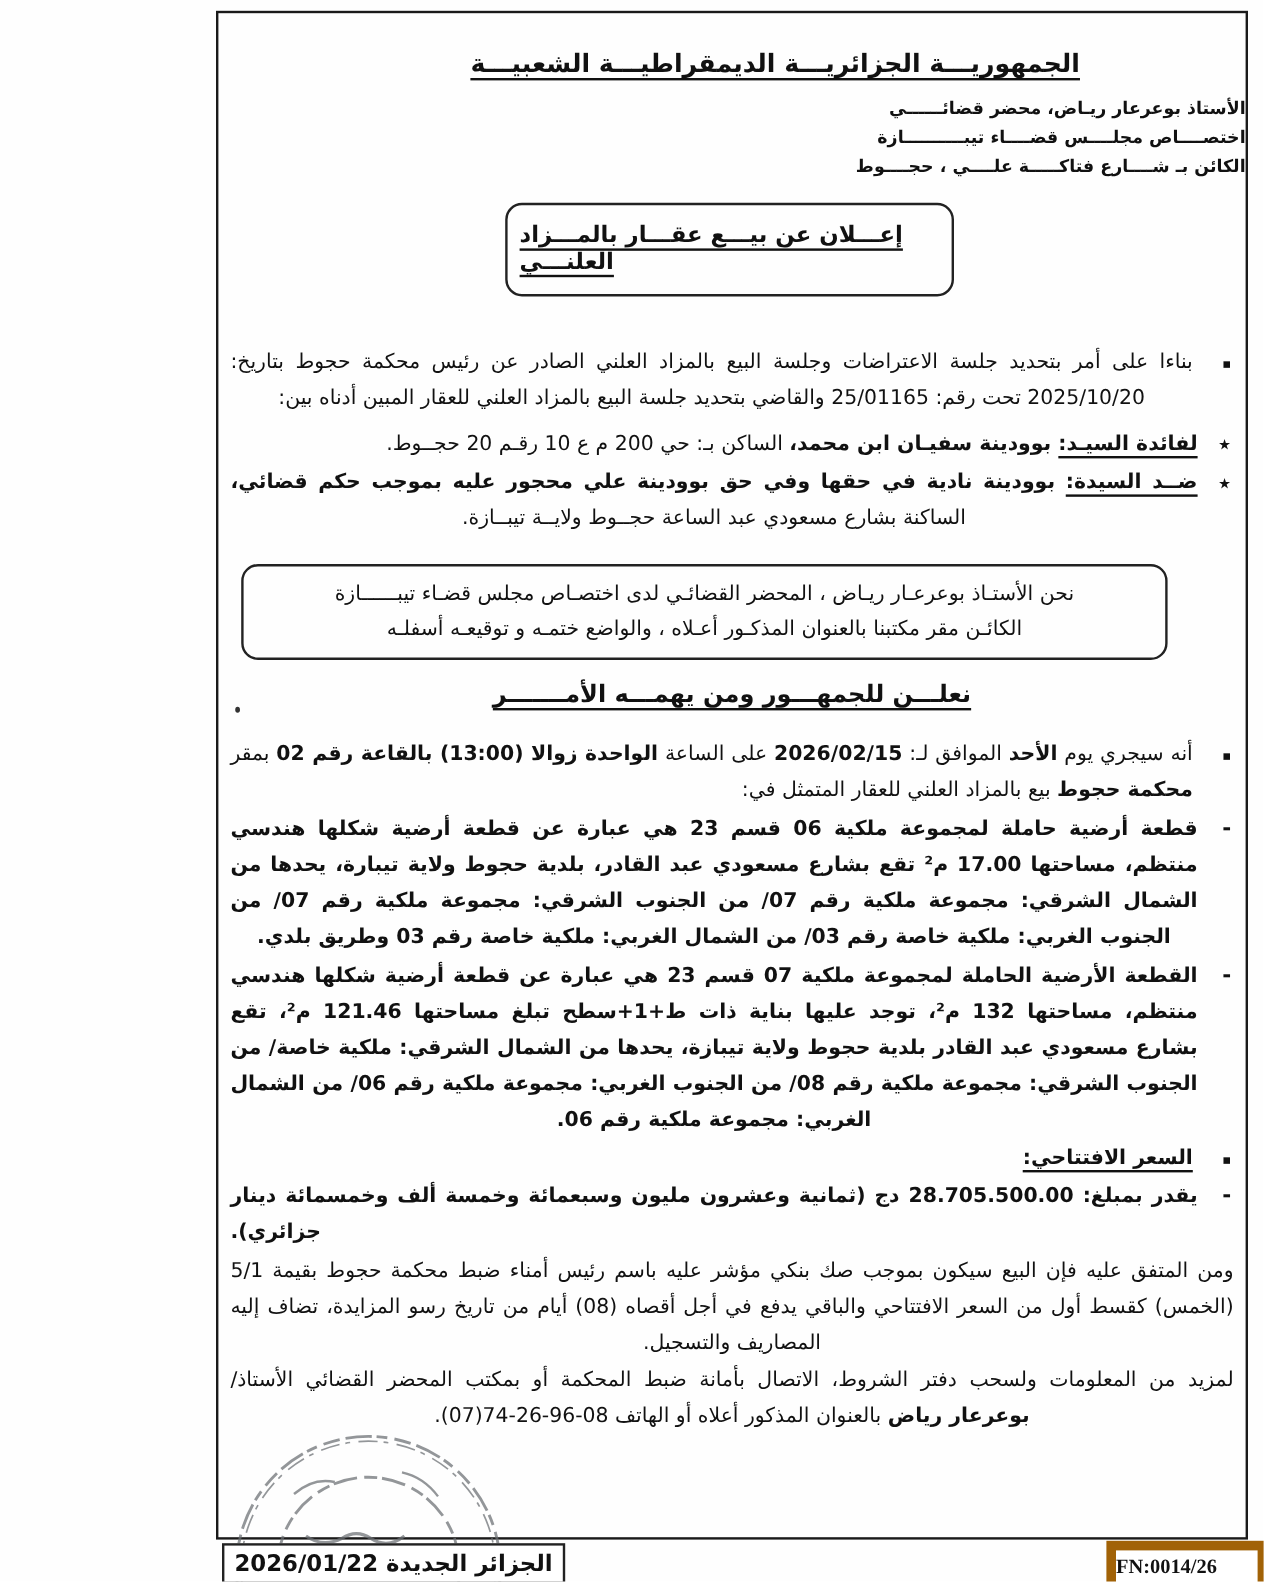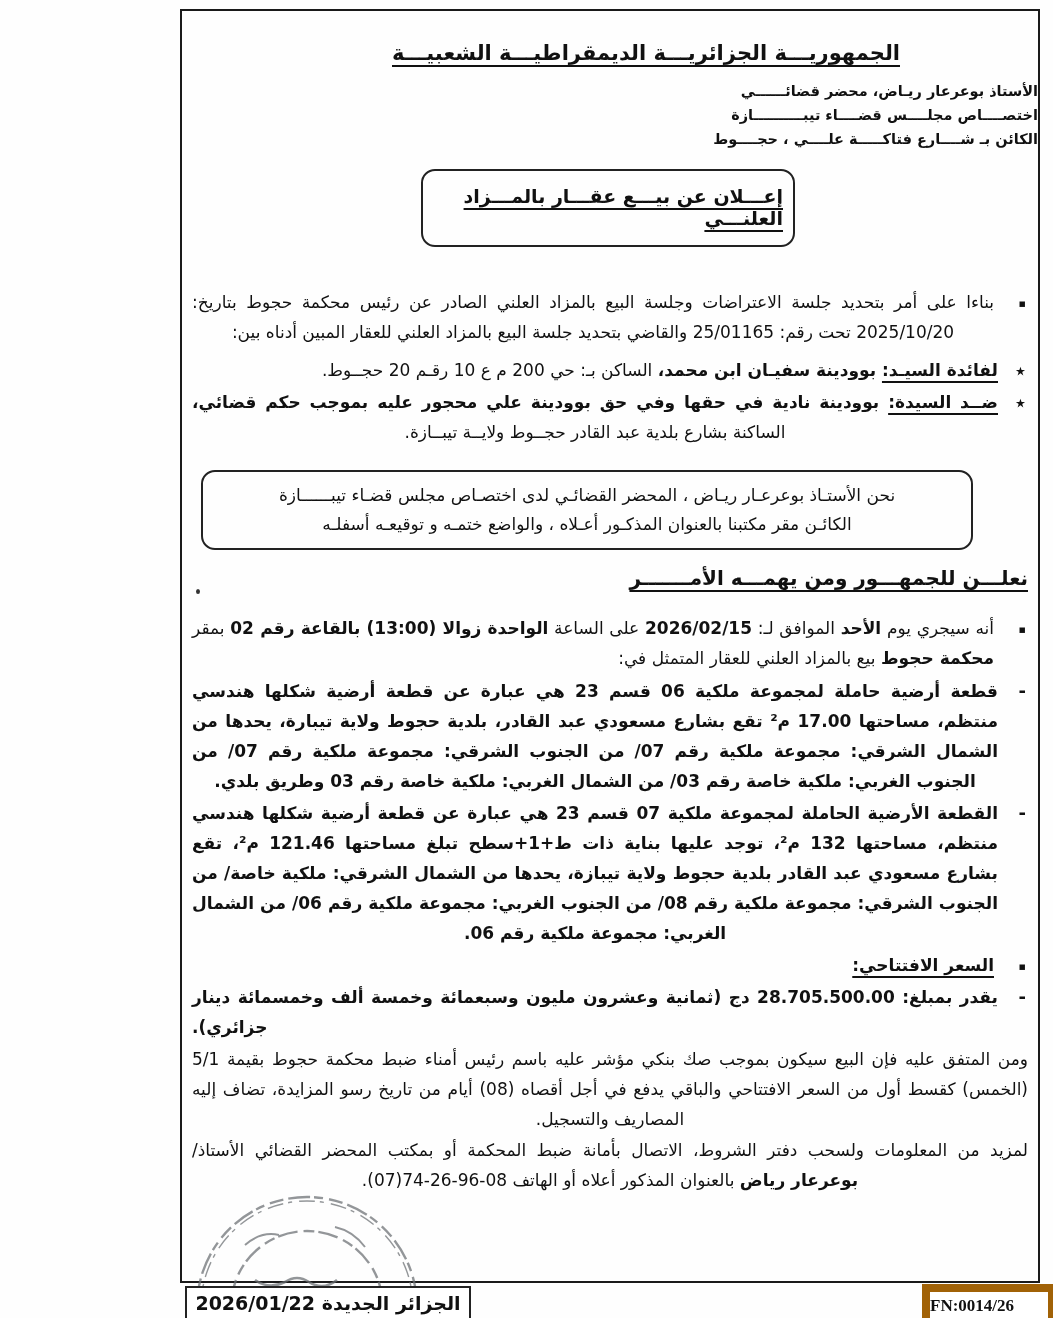--- a/index.html
+++ b/index.html
@@ -6,37 +6,37 @@
     font-family:"DejaVu Sans",sans-serif;color:#111;}
   .sheet{position:relative;width:1053px;height:1318px;background:#fefefe;}
   .frame{position:absolute;left:180px;top:9px;width:856px;height:1270px;border:2px solid #1a1a1a;
     direction:rtl;overflow:visible;}
   .content{padding:0 10px 0 10px;}
   .doc-title{margin-top:30px;text-align:center;padding-left:72px;font-size:21px;font-weight:bold;
     letter-spacing:0.5px;}
   .u{text-decoration:underline;text-underline-offset:5px;text-decoration-thickness:1.5px;}
   .office{margin-top:14px;text-align:right;font-weight:bold;font-size:14.5px;line-height:24px;}
   .notice-box{margin:18px 243px 0 auto;width:350px;border:2px solid #222;border-radius:14px;
-    text-align:right;padding:14px 10px 16px 10px;}
+    text-align:left;padding:14px 10px 16px 10px;}
   .notice-box span{font-size:19px;font-weight:bold;}
   p{margin:0;}
   .li{position:relative;font-size:17px;line-height:30px;}
   .li .blt{position:absolute;right:2px;top:0;}
   .sq{font-size:11px;top:2px !important;}
   .star{font-size:20px;font-weight:bold;}
   .dash{font-size:18px;font-weight:bold;}
   .pad34{padding-right:34px;}
   .pad28{padding-right:30px;}
   .just-c{text-align:justify;text-align-last:center;}
   .just-r{text-align:justify;text-align-last:right;}
   .just-l{text-align:justify;text-align-last:left;}
   .b{font-weight:bold;}
   .officer-box{margin:23px 55px 0 auto;width:720px;border:2px solid #222;border-radius:14px;
     text-align:center;font-size:17px;line-height:29px;padding:9px 24px;}
-  .announce{margin-top:16px;text-align:right;font-size:20px;font-weight:bold;}
+  .announce{margin-top:16px;text-align:center;font-size:20px;font-weight:bold;}
   .ink-dot{position:absolute;width:4px;height:5px;background:#333;border-radius:50%;
     left:14px;top:578px;}
   .phone{direction:ltr;unicode-bidi:embed;}
   .stamp{position:absolute;left:185px;top:1185px;width:245px;height:133px;overflow:hidden;
     pointer-events:none;opacity:0.72;}
   .footer-left{position:absolute;left:185px;top:1286px;width:282px;height:30px;border:2px solid #222;
     background:#fff;direction:rtl;text-align:center;font-size:19px;font-weight:bold;line-height:30px;}
   .footer-right{position:absolute;left:922px;top:1284px;width:118px;height:28px;border:8px solid #a16207;
     background:#fff;text-align:left;font-family:"Liberation Serif",serif;font-weight:bold;
     font-size:17px;line-height:28px;}
@@ -66,21 +66,21 @@
         <p><span>بناءا على أمر بتحديد جلسة الاعتراضات وجلسة البيع بالمزاد العلني الصادر عن رئيس محكمة حجوط بتاريخ: </span><span>2025/10/20</span><span> تحت رقم: </span><span>25/01165</span><span> والقاضي بتحديد جلسة البيع بالمزاد العلني للعقار المبين أدناه بين:</span></p>
       </div>
 
       <div class="li pad28" style="margin-top:8px;">
         <span class="blt star">٭</span>
         <p><span class="b u">لفائدة السيـد:</span><span class="b"> بوودينة سفيـان ابن محمد،</span><span> الساكن بـ: حي 200 م ع 10 رقـم 20 حجــوط.</span></p>
       </div>
 
       <div class="li pad28 just-c" style="margin-top:2px;">
         <span class="blt star">٭</span>
-        <p><span class="b u">ضــد السيدة:</span><span class="b"> بوودينة نادية في حقها وفي حق بوودينة علي محجور عليه بموجب حكم قضائي،</span><span> الساكنة بشارع بلدية عبد القادر حجــوط ولايــة تيبــازة.</span></p>
+        <p><span class="b u">ضــد السيدة:</span><span class="b"> بوودينة نادية في حقها وفي حق بوودينة علي محجور عليه بموجب حكم قضائي،</span><span> الساكنة بشارع مسعودي عبد الساعة حجــوط ولايــة تيبــازة.</span></p>
       </div>
 
       <div class="officer-box">
         <div>نحن الأستـاذ بوعرعـار ريـاض ، المحضر القضائـي لدى اختصـاص مجلس قضـاء تيبــــــازة</div>
         <div>الكائـن مقر مكتبنا بالعنوان المذكـور أعـلاه ، والواضع ختمـه و توقيعـه أسفلـه</div>
       </div>
 
       <div class="announce u">نعلـــن للجمهـــور ومن يهمـــه الأمـــــــر</div>
 
       <div class="li pad34 just-r" style="margin-top:23px;">

